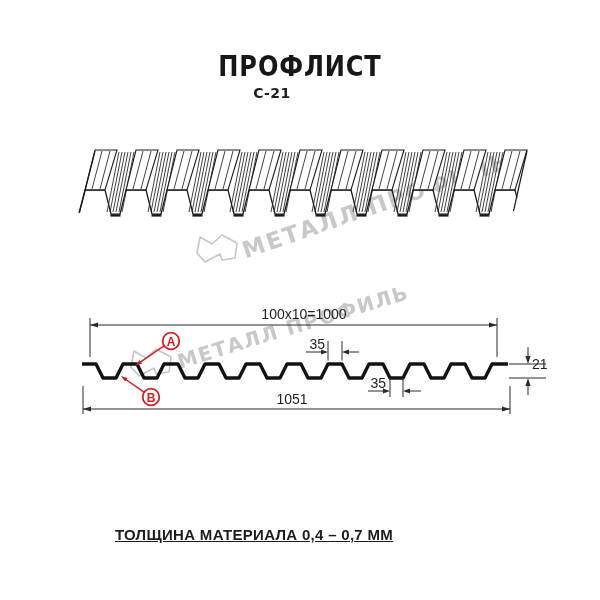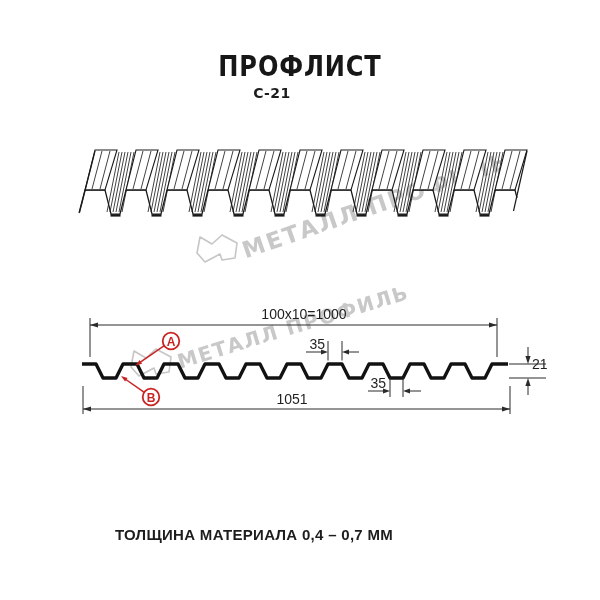--- a/index.html
+++ b/index.html
@@ -5,21 +5,21 @@
   html,body{margin:0;padding:0;background:#fff;}
   #page{position:relative;width:600px;height:600px;background:#fff;overflow:hidden;
         font-family:"Liberation Sans",sans-serif;}
   .ttl{position:absolute;left:0;top:50px;width:600px;text-align:center;
        font-family:"DejaVu Sans",sans-serif;font-weight:bold;font-size:28px;
        color:#171717;letter-spacing:1px;transform:scaleX(.86);margin:0;z-index:3;}
   .sub{position:absolute;left:0;top:85px;width:544px;text-align:center;
        font-family:"DejaVu Sans",sans-serif;font-weight:bold;font-size:14px;
        color:#1c1c1c;letter-spacing:.5px;z-index:3;}
   .footer{position:absolute;left:0;top:526px;width:508px;text-align:center;
-       font-size:15px;font-weight:bold;color:#1d1d1d;letter-spacing:.3px;z-index:3;}
+       font-size:15px;font-weight:bold;color:#1d1d1d;letter-spacing:.3px;z-index:3;text-decoration:underline;}
   .wm{position:absolute;white-space:nowrap;font-family:"DejaVu Sans",sans-serif;
       font-weight:bold;color:#c8c8c8;z-index:1;transform-origin:left center;}
   #wm1{left:243px;top:238px;font-size:23px;letter-spacing:2px;transform:rotate(-19deg);}
   #wm2{left:178px;top:350px;font-size:20px;letter-spacing:1.5px;transform:rotate(-17deg);}
   svg#dia{position:absolute;left:0;top:0;z-index:2;}
   text.dim{font-family:"Liberation Sans",sans-serif;font-size:14px;fill:#1f1f1f;}
   text.marker{font-family:"Liberation Sans",sans-serif;font-size:12px;font-weight:bold;fill:#c92424;}
 </style>
 </head>
 <body>

